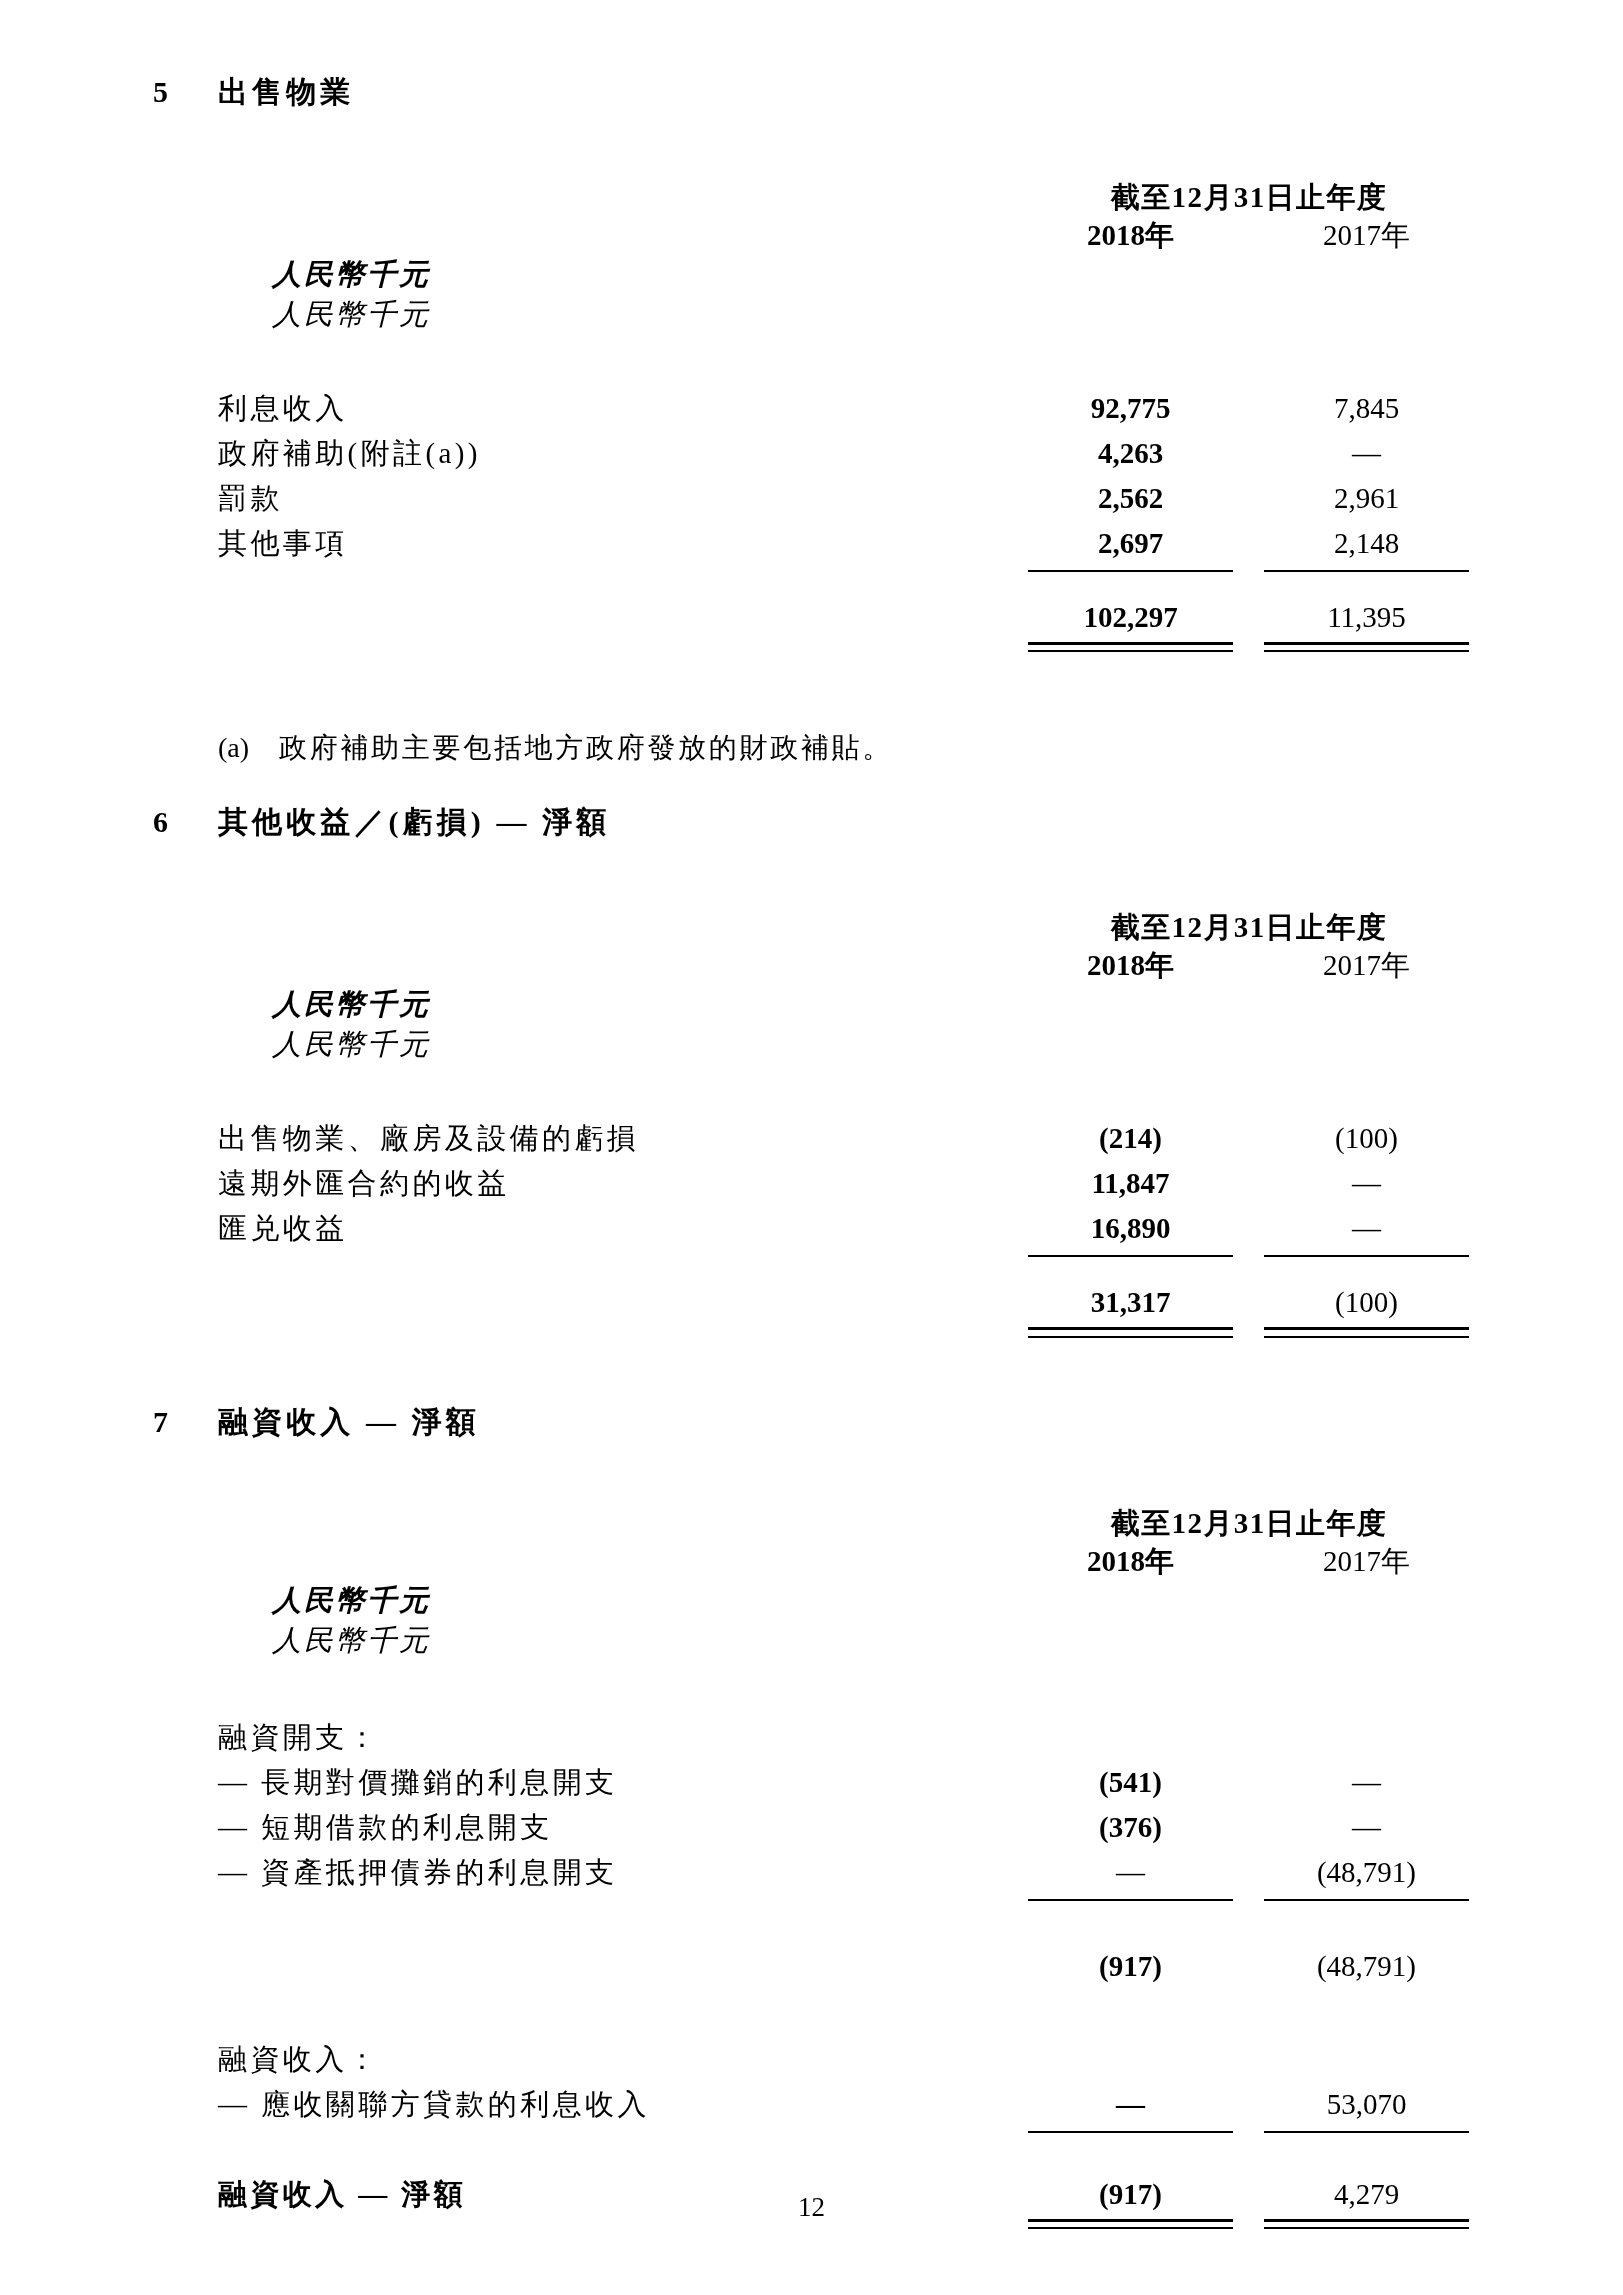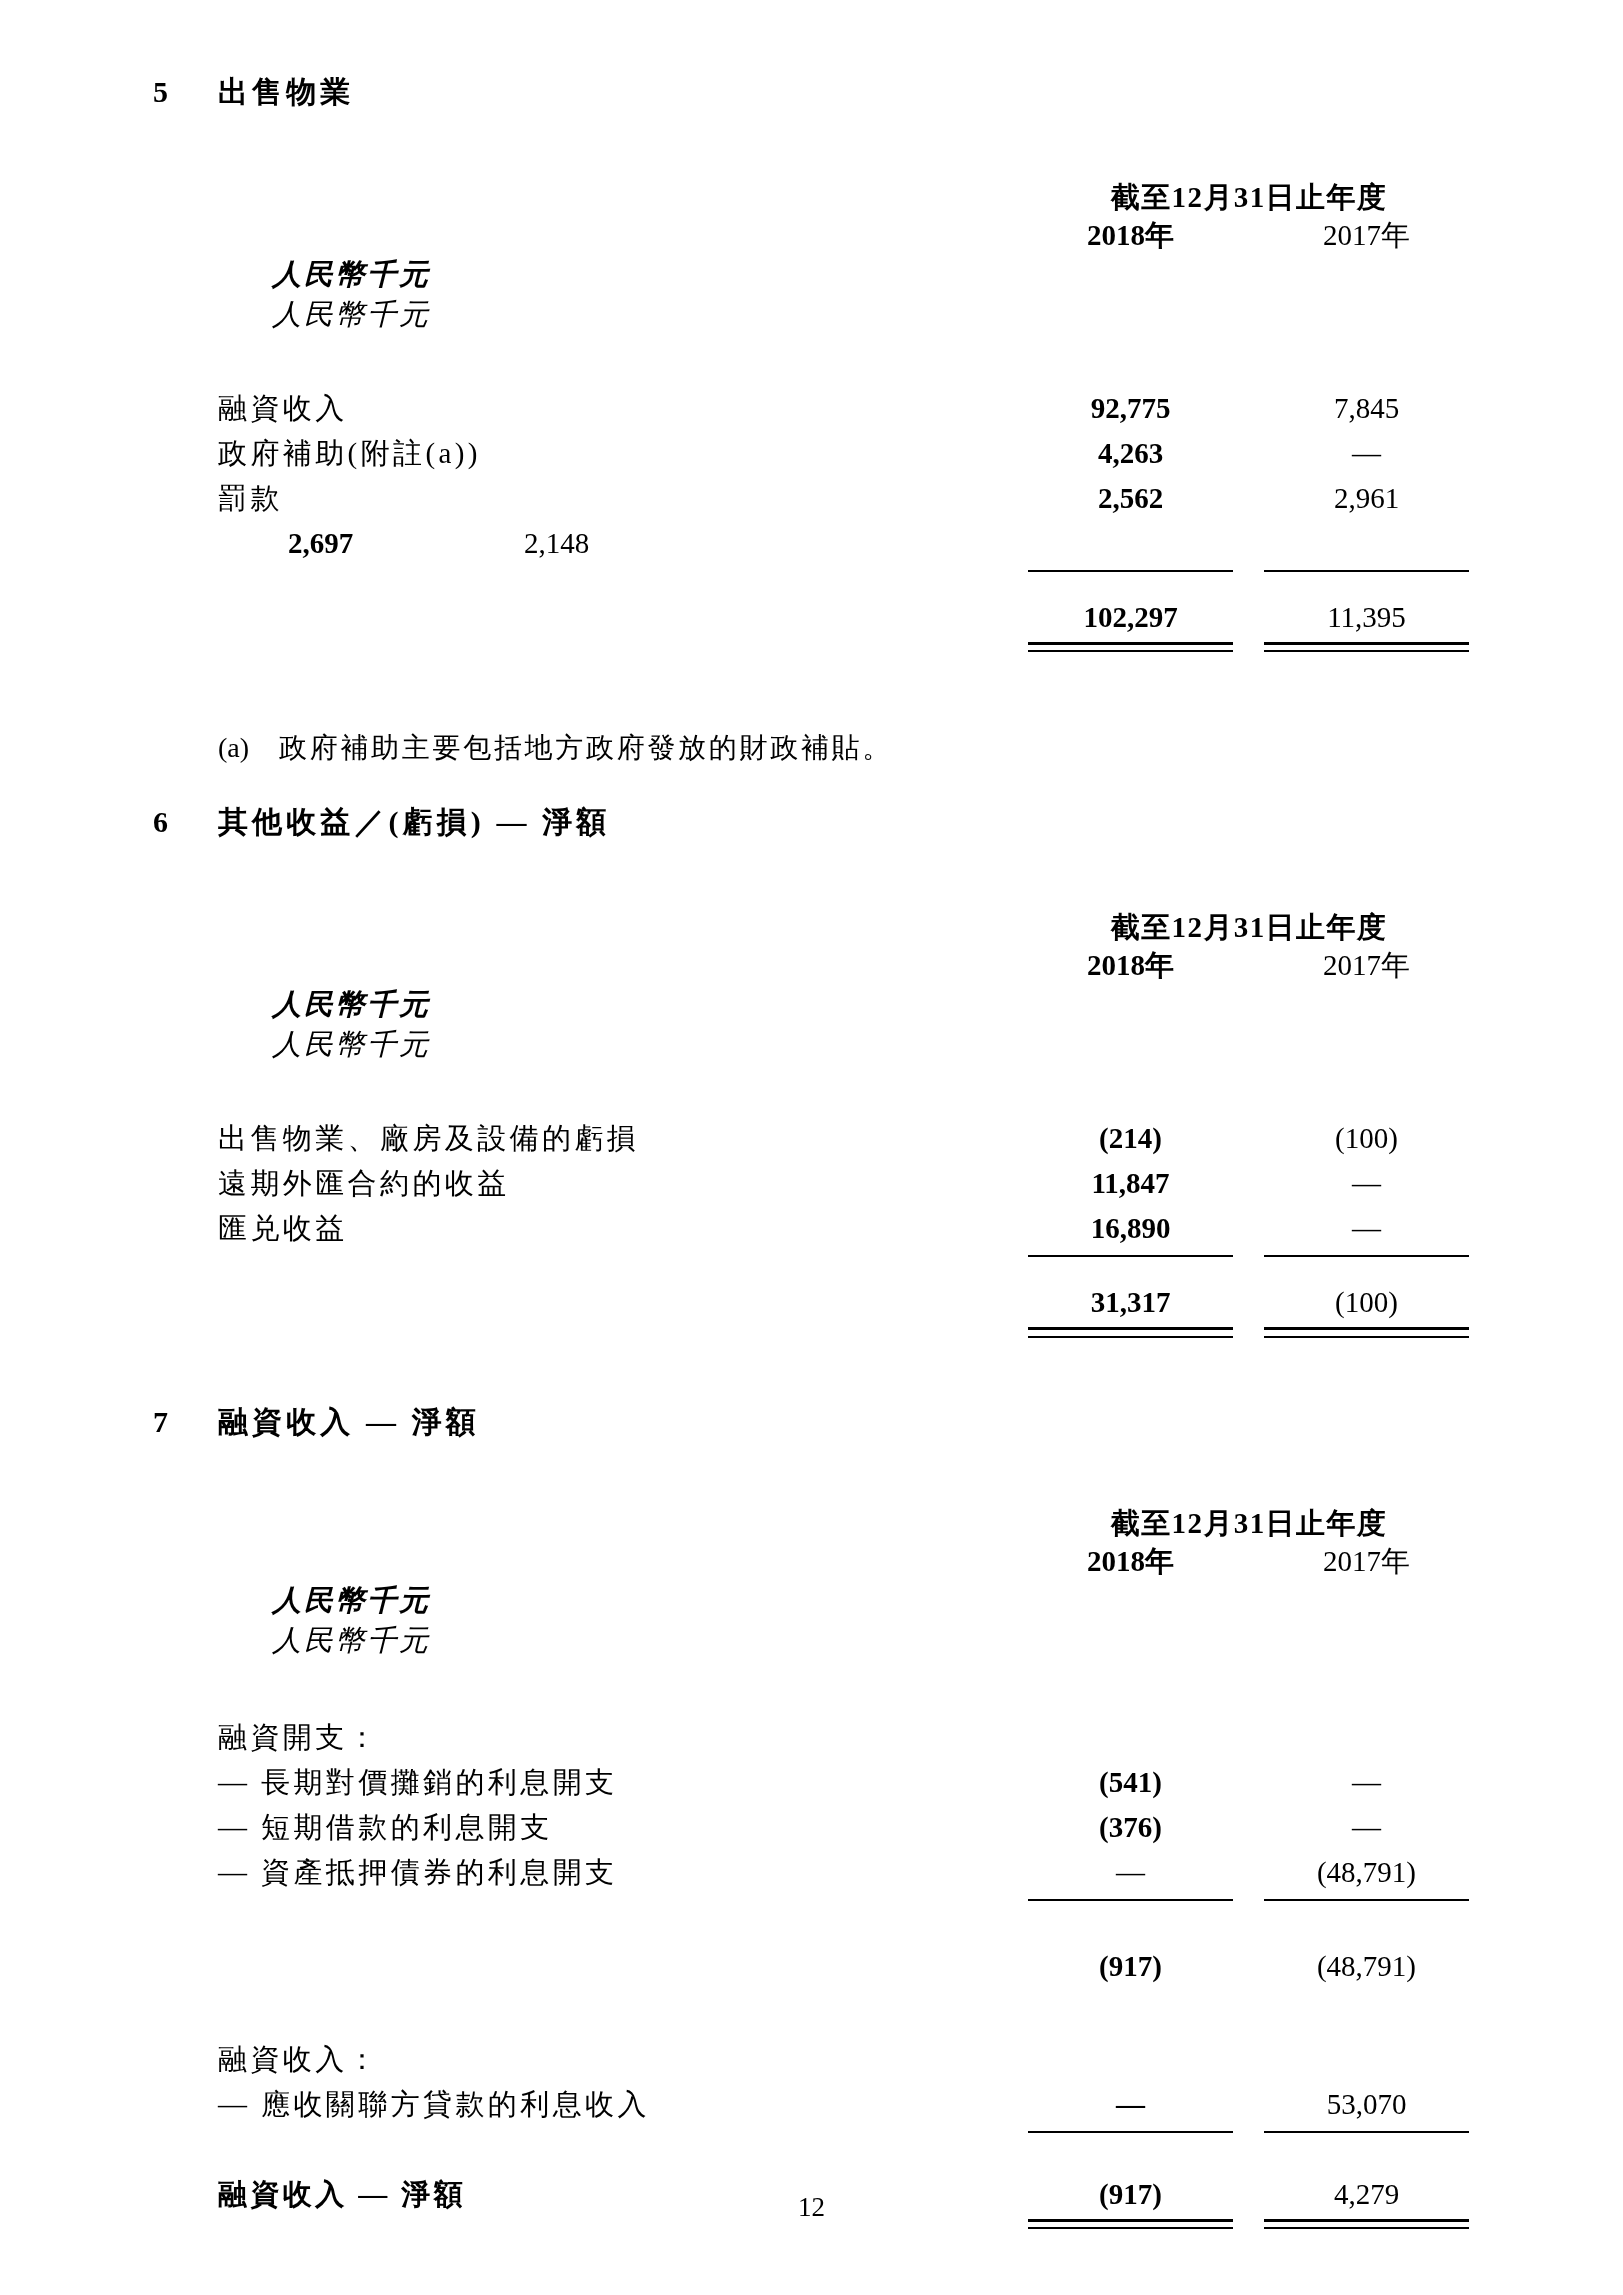--- a/index.html
+++ b/index.html
@@ -66,35 +66,36 @@
         <div class="col c17">2017年</div>
       </div>
       <div class="t-row unit-row">
         <div class="row-label"></div>
         <div class="col b">人民幣千元</div>
         <div class="col c17">人民幣千元</div>
       </div>
 
       <div class="t-body">
         <div class="t-row data">
-          <div class="row-label">融資收入</div>
+          <div class="row-label">利息收入</div>
           <div class="col b">92,775</div>
           <div class="col c17">7,845</div>
         </div>
         <div class="t-row data">
           <div class="row-label">政府補助(附註(a))</div>
           <div class="col b">4,263</div>
           <div class="col c17">—</div>
         </div>
         <div class="t-row data">
           <div class="row-label">罰款</div>
           <div class="col b">2,562</div>
           <div class="col c17">2,961</div>
         </div>
         <div class="t-row data">
+          <div class="row-label">其他事項</div>
           <div class="col b">2,697</div>
           <div class="col c17">2,148</div>
         </div>
       </div>
 
       <div class="t-row rule-row">
         <div class="row-label"></div>
         <div class="col">
             <div class="rule"></div>
           </div>

